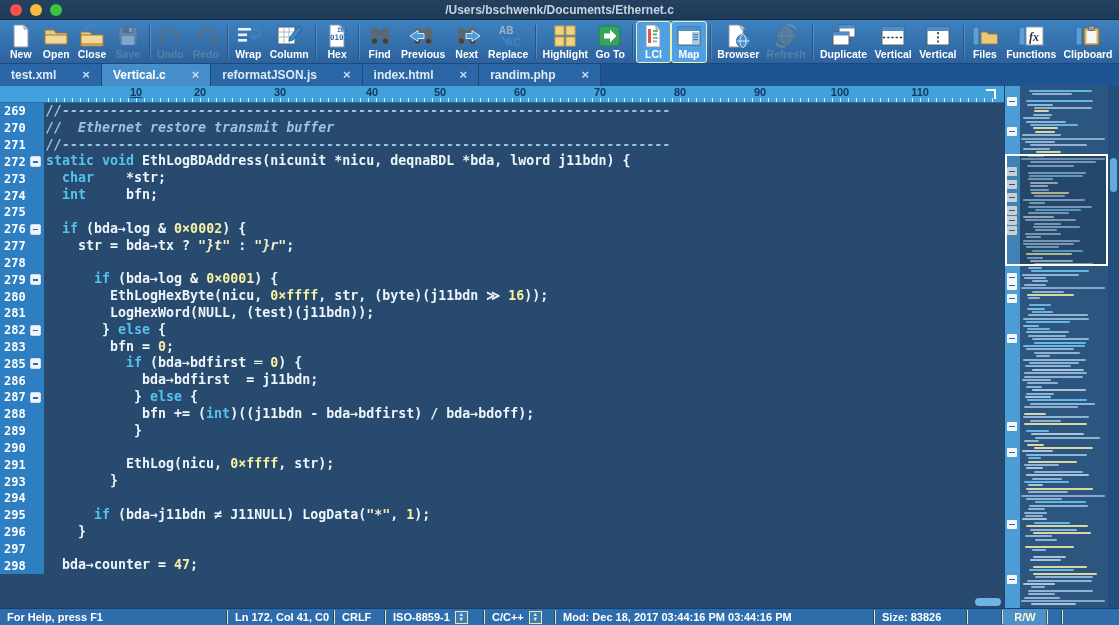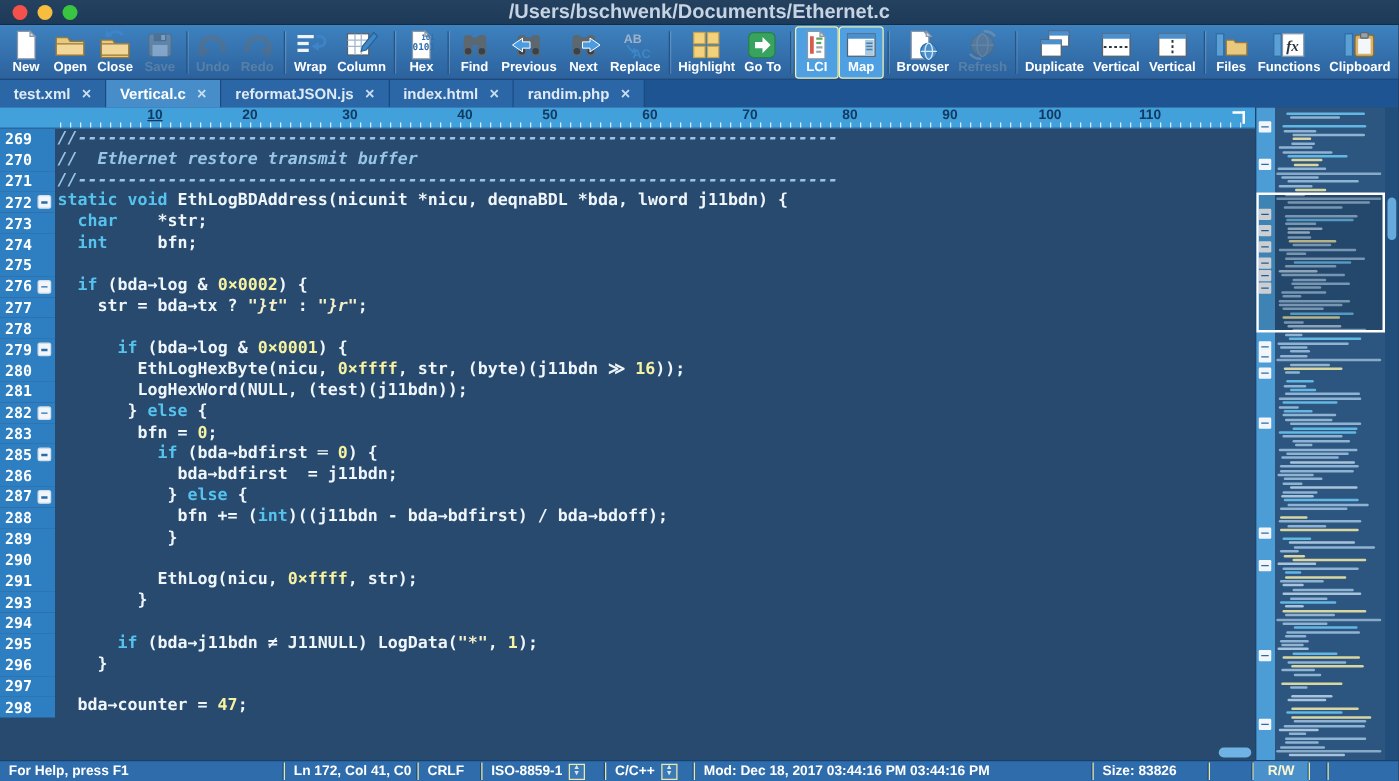--- a/index.html
+++ b/index.html
@@ -6,37 +6,37 @@
   *{box-sizing:border-box;}
   .window{width:1119px;height:625px;position:relative;overflow:hidden;
     font-family:"Liberation Sans",sans-serif;background:#284a6e;}
 
   
   .titlebar{height:20px;background:linear-gradient(#24425f,#1d3a58);display:flex;
     align-items:center;justify-content:center;position:relative;border-bottom:1px solid #152c45;}
   .lights{position:absolute;left:10px;top:4px;display:flex;gap:8px;}
   .light{width:12px;height:12px;border-radius:50%;}
   .light.r{background:#f4504c;}.light.y{background:#f6bd3e;}.light.g{background:#39c441;}
-  .title{font-size:16px;font-weight:bold;color:#c6d3e2;}
+  .title{font-size:12px;font-weight:bold;color:#c6d3e2;}
 
   
   .toolbar{height:44px;background:linear-gradient(#3e82bf,#2c629d);display:flex;
     align-items:stretch;padding:1px 3px 0;border-bottom:1px solid #1c4a7e;}
   .tbtn{display:flex;flex-direction:column;align-items:center;justify-content:flex-end;
     padding:1px 3px 2px;border:1px solid transparent;border-radius:3px;min-width:34px;cursor:default;}
   .tbtn .ic{height:27px;display:flex;align-items:center;justify-content:center;}
   .tbtn .lb{font-size:10.5px;font-weight:bold;color:#ffffff;white-space:nowrap;line-height:11px;}
   .tbtn.disabled .lb{color:#587fa7;}
   .tbtn.disabled .ic{opacity:.42;filter:grayscale(.9);}
   .tbtn.selected{background:#4fa0e2;border-color:#f0efae;}
   .tsep{width:1px;background:#235586;box-shadow:1px 0 0 rgba(255,255,255,.18);margin:4px 3px;}
 
   
   .tabbar{height:22px;background:#1f5492;display:flex;align-items:stretch;}
-  .tab{display:flex;align-items:center;gap:9px;padding:0 11px;font-size:12px;font-weight:bold;
+  .tab{display:flex;align-items:center;gap:26px;padding:0 11px;font-size:12px;font-weight:bold;
     color:#dfeaf4;background:#2b66a7;border-right:1px solid #1a4a80;cursor:default;}
   .tab.active{background:#478dca;color:#ffffff;}
   .tab .x{font-size:13px;color:#c9ddee;line-height:10px;}
 
   
   .main{display:flex;height:522px;}
   .left{width:1005px;flex:none;display:flex;flex-direction:column;position:relative;
     border-right:1px solid #1c456f;}
 
   .ruler{height:17px;background:#42a0da;position:relative;border-bottom:1px solid #2a6ba5;flex:none;}
@@ -524,21 +524,21 @@
           <div class="rtick" style="left: 920px;"></div>
           <div class="rtick" style="left: 928px;"></div>
           <div class="rtick" style="left: 936px;"></div>
           <div class="rtick" style="left: 944px;"></div>
           <div class="rtick" style="left: 952px;"></div>
           <div class="rtick" style="left: 960px;"></div>
           <div class="rtick" style="left: 968px;"></div>
           <div class="rtick" style="left: 976px;"></div>
           <div class="rtick" style="left: 984px;"></div>
           <div class="rtick" style="left: 992px;"></div>
-          <div class="rnum" style="left: 124px; text-decoration: underline;">10</div>
+          <div class="rnum" style="left: 136px; text-decoration: underline;">10</div>
           <div class="rnum" style="left: 200px;">20</div>
           <div class="rnum" style="left: 280px;">30</div>
           <div class="rnum" style="left: 372px;">40</div>
           <div class="rnum" style="left: 440px;">50</div>
           <div class="rnum" style="left: 520px;">60</div>
           <div class="rnum" style="left: 600px;">70</div>
           <div class="rnum" style="left: 680px;">80</div>
           <div class="rnum" style="left: 760px;">90</div>
           <div class="rnum" style="left: 840px;">100</div>
           <div class="rnum" style="left: 920px;">110</div>

